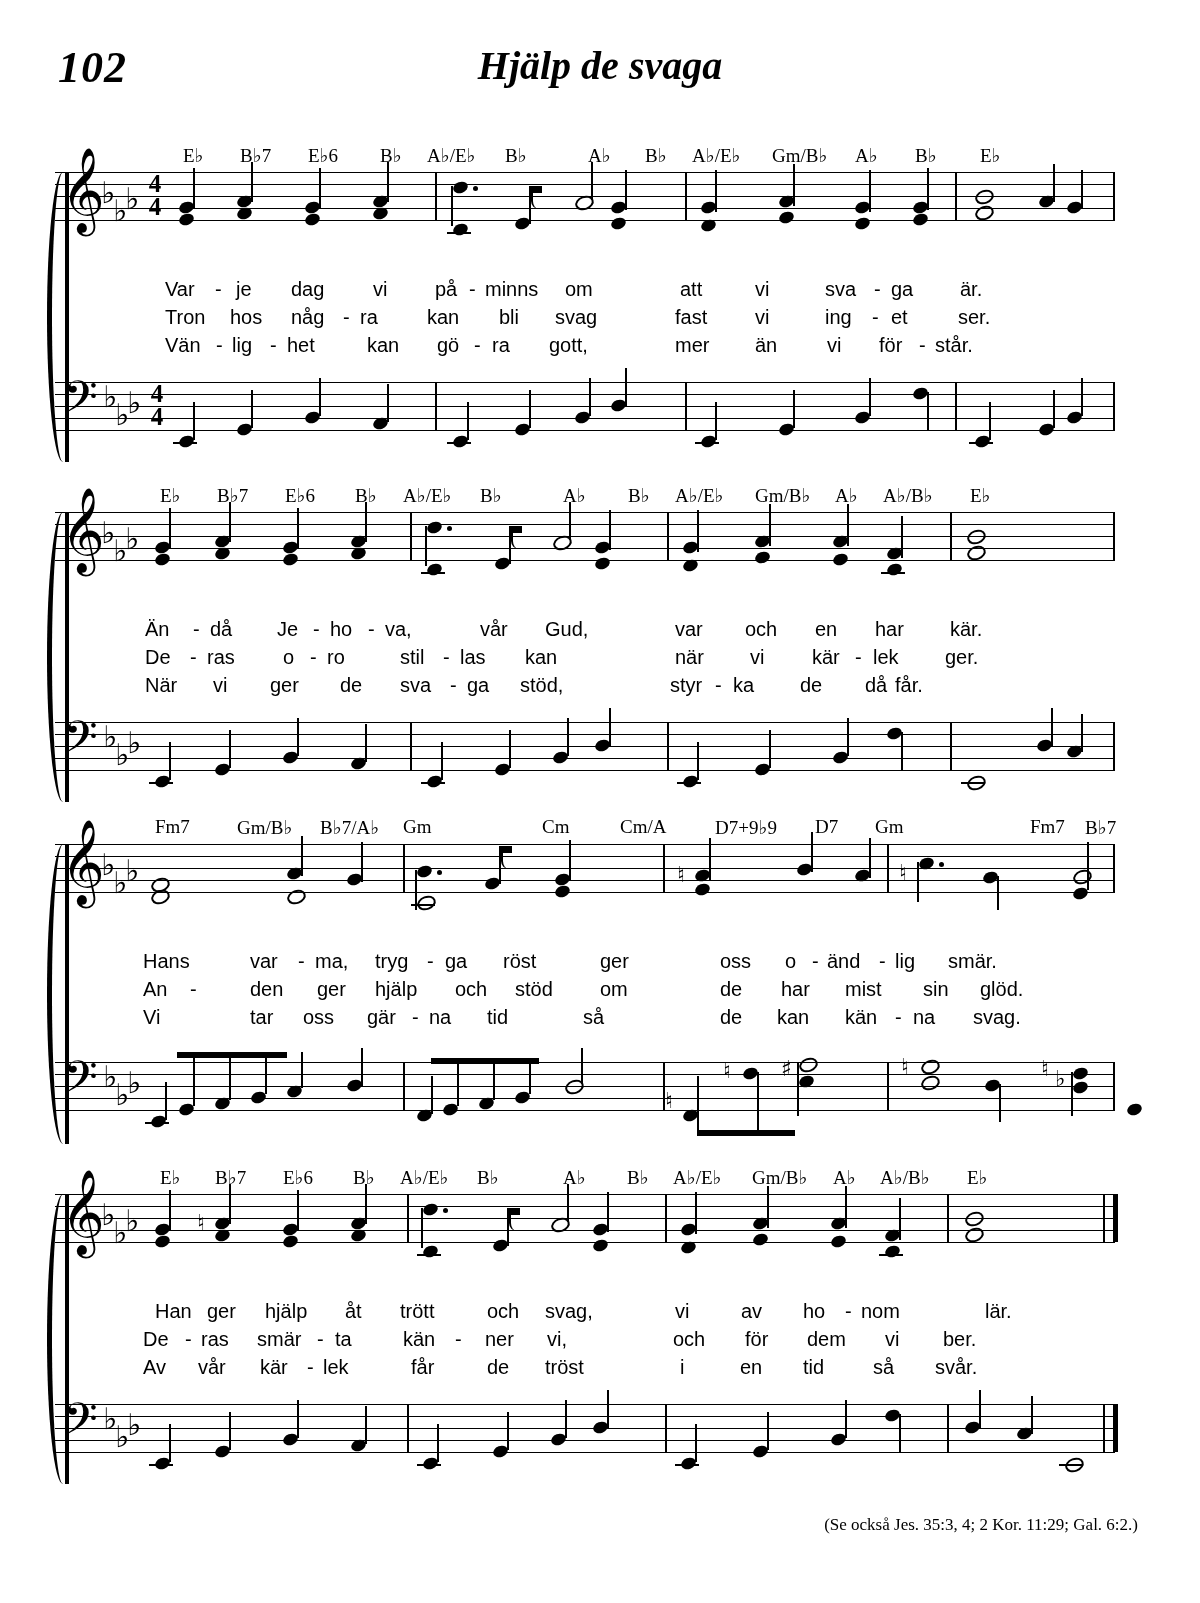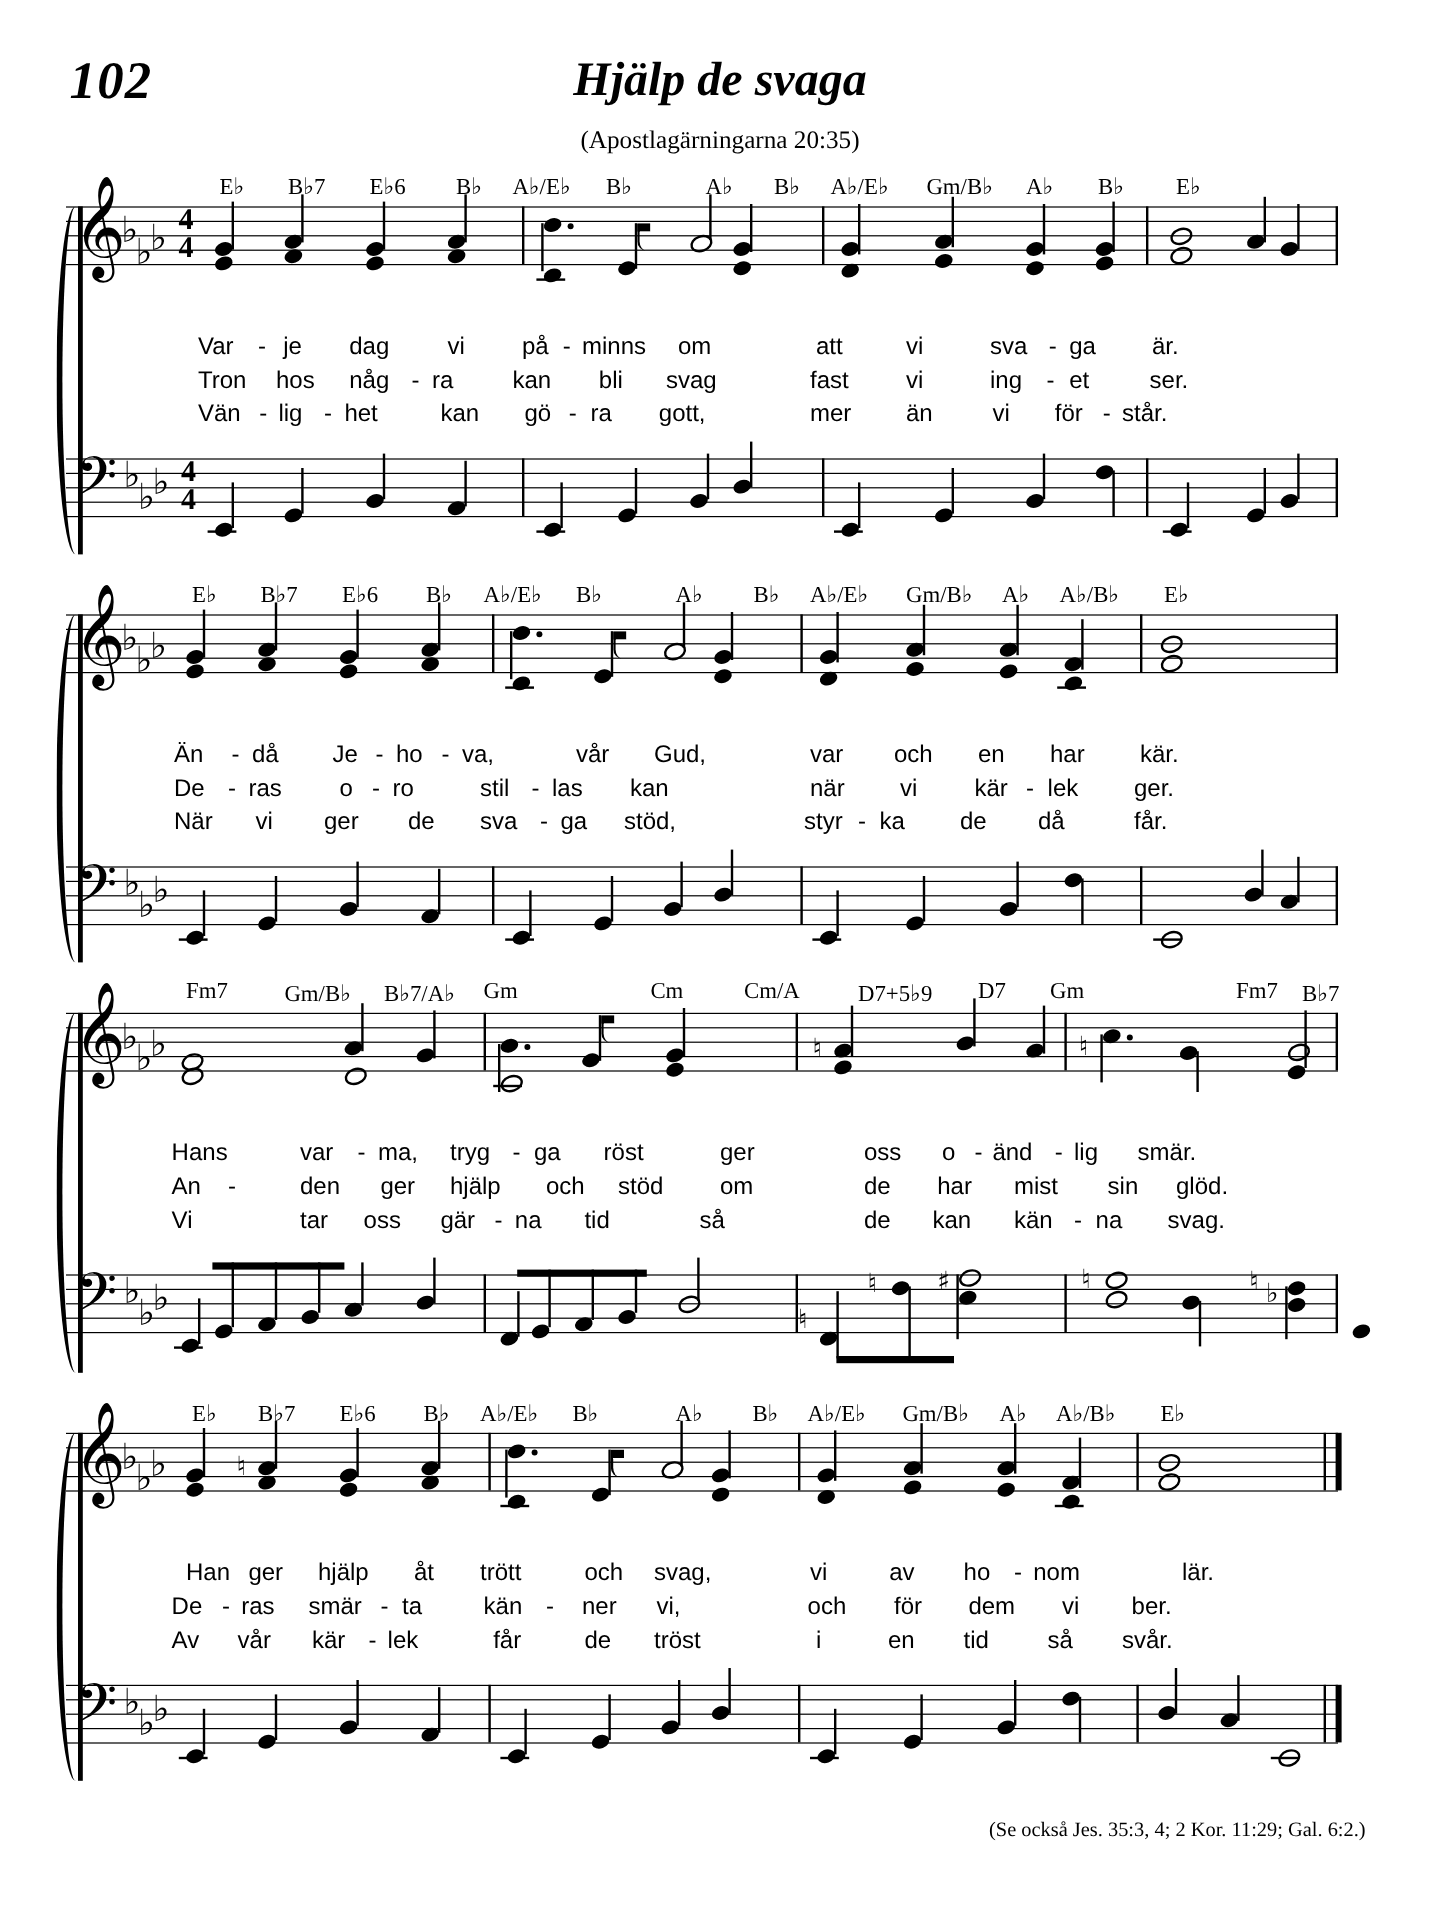--- a/index.html
+++ b/index.html
@@ -63,21 +63,20 @@
   .dot{position:absolute;width:5px;height:5px;border-radius:50%;background:#000;}
   .acc{position:absolute;font-family:"DejaVu Sans",sans-serif;font-size:22px;line-height:1;}
 </style>
 </head>
 <body>
 
 <div class="page">
 
   <div class="song-number">102</div>
   <div class="song-title">Hjälp de svaga</div>
-  <div class="song-subtitle">(Apostlagärningarna 20:35)</div>
 
   <div class="system" style="top:150px;">
     <div class="sys-inner">
 
       <div class="chords" style="top:-6px;">
         <span class="chord" style="left:128px">E♭</span>
         <span class="chord" style="left:185px">B♭7</span>
         <span class="chord" style="left:253px">E♭6</span>
         <span class="chord" style="left:325px">B♭</span>
         <span class="chord" style="left:372px">A♭/E♭</span>
@@ -397,21 +396,21 @@
         <span class="syl" style="left:285px">de</span>
         <span class="syl" style="left:345px">sva</span>
         <span class="syl" style="left:395px">-</span>
         <span class="syl" style="left:412px">ga</span>
         <span class="syl" style="left:465px">stöd,</span>
         <span class="syl" style="left:615px">styr</span>
         <span class="syl" style="left:660px">-</span>
         <span class="syl" style="left:678px">ka</span>
         <span class="syl" style="left:745px">de</span>
         <span class="syl" style="left:810px">då</span>
-        <span class="syl" style="left:890px">får.</span>
+        <span class="syl" style="left:840px">får.</span>
       </div>
 
       <div class="staff" style="top:232px;">
         <div class="ln"></div>
           <div class="ln"></div>
           <div class="ln"></div>
           <div class="ln"></div>
           <div class="ln"></div>
         <span class="clef clef-bass" style="left:8px;">𝄢</span>
         <span class="keysig" style="left:48px;top:0px;">♭</span>
@@ -465,21 +464,21 @@
 
   <div class="system" style="top:822px;">
     <div class="sys-inner">
       <div class="chords" style="top:-6px;">
         <span class="chord" style="left:100px">Fm7</span>
         <span class="chord" style="left:182px">Gm/B♭</span>
         <span class="chord" style="left:265px">B♭7/A♭</span>
         <span class="chord" style="left:348px">Gm</span>
         <span class="chord" style="left:487px">Cm</span>
         <span class="chord" style="left:565px">Cm/A</span>
-        <span class="chord" style="left:660px">D7+5♭9</span>
+        <span class="chord" style="left:660px">D7+9♭9</span>
         <span class="chord" style="left:760px">D7</span>
         <span class="chord" style="left:820px">Gm</span>
         <span class="chord" style="left:975px">Fm7</span>
         <span class="chord" style="left:1030px">B♭7</span>
       </div>
 
       <div class="brace" style="top:22px;height:300px;">
         <div class="curve"></div>
           <div class="vbar"></div>
       </div>

